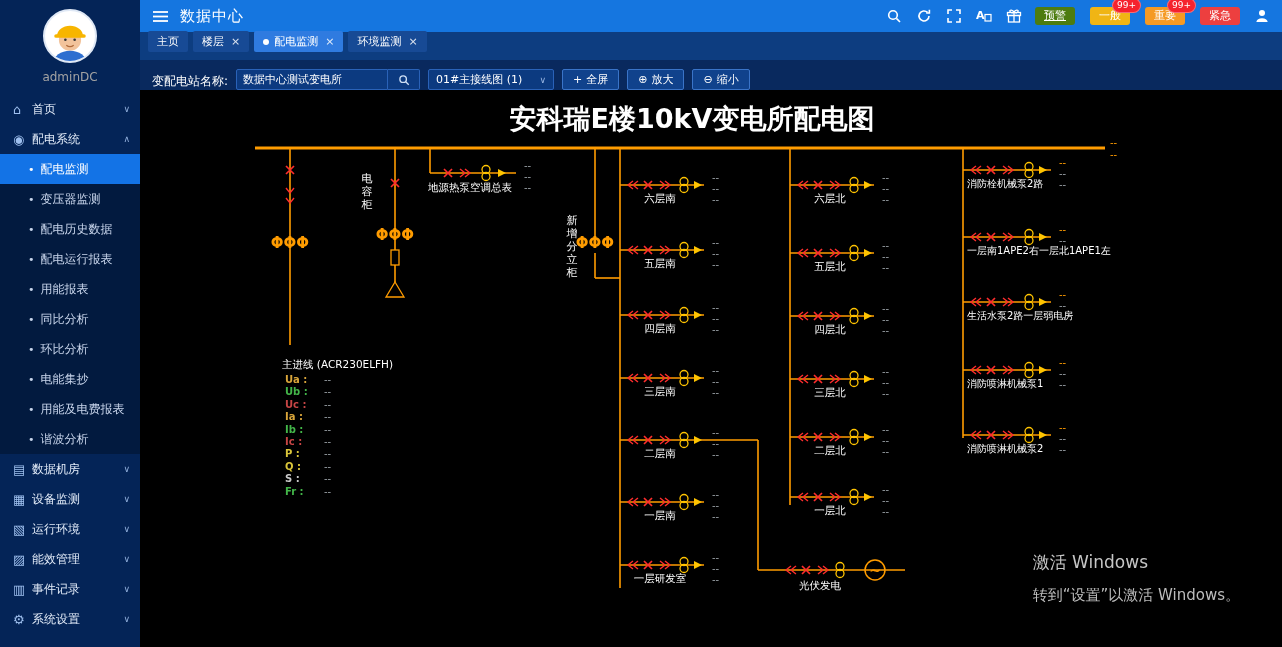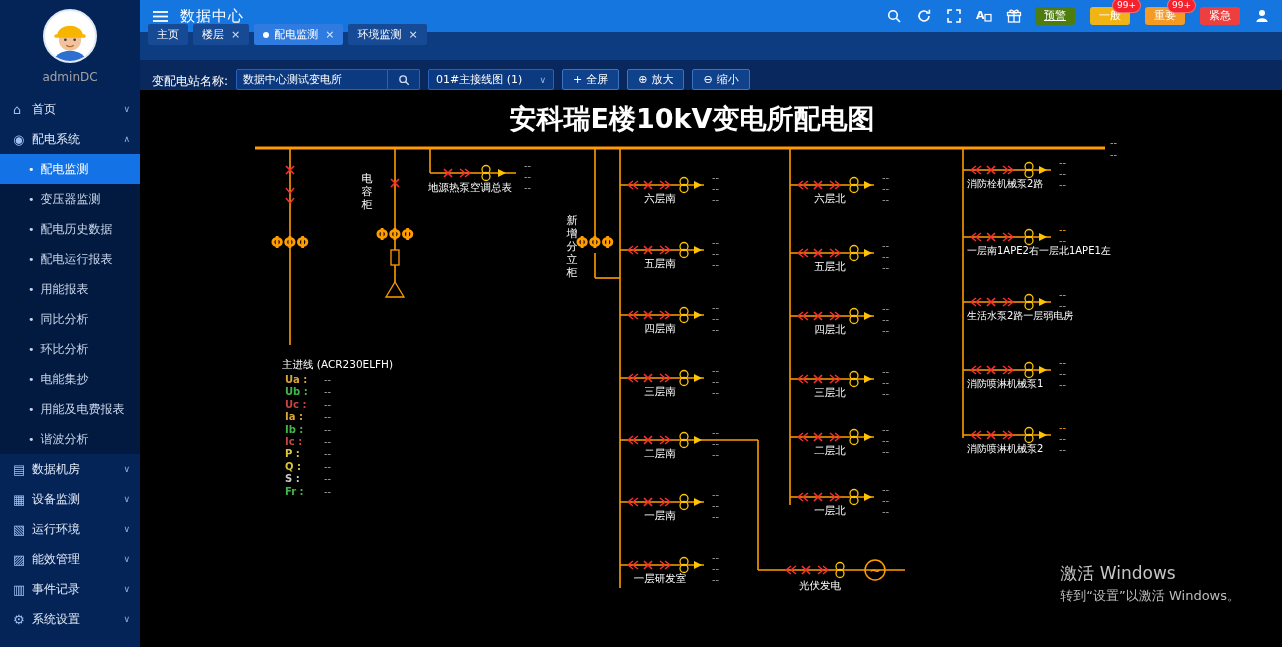--- a/index.html
+++ b/index.html
@@ -25,39 +25,39 @@
   
   .main-col{flex:1;min-width:0;display:flex;flex-direction:column}
   .header{height:32px;background:#1576e0;display:flex;align-items:center;padding:0 12px;color:#fff;gap:11px;flex-shrink:0}
   .header-title{font-size:15px;font-weight:normal;letter-spacing:1px}
   .header-right{margin-left:auto;display:flex;align-items:center;gap:13px}
   .hicon{width:17px;height:17px;display:flex;align-items:center;justify-content:center;cursor:pointer}
   .alarm-btn{position:relative;height:18px;line-height:18px;padding:0 9px;border-radius:3px;font-size:11px;color:#fff;cursor:pointer;white-space:nowrap}
   .badge{position:absolute;top:-9px;right:-11px;background:#f5222d;color:#fff;font-size:9px;line-height:13px;padding:0 4px;border-radius:8px;border:1px solid #ffffff55}
 
   .tabbar{height:28px;background:#0d3d80;display:flex;align-items:flex-end;padding:0 8px;gap:5px;flex-shrink:0}
-  .tab{height:21px;margin-bottom:15px;display:flex;align-items:center;gap:5px;padding:8px 9px;background:#174a95;color:#fff;font-size:11px;border-radius:2px;cursor:pointer;white-space:nowrap}
+  .tab{height:21px;margin-bottom:8px;display:flex;align-items:center;gap:5px;padding:8px 9px;background:#174a95;color:#fff;font-size:11px;border-radius:2px;cursor:pointer;white-space:nowrap}
   .tab.active{background:#2f7be0}
   .tab .tdot{width:6px;height:6px;border-radius:50%;background:#fff;flex-shrink:0}
   .tab .close{font-size:11px;opacity:.85;margin-left:2px}
 
   .toolbar{height:30px;background:#09295e;display:flex;align-items:flex-end;padding:0 12px;gap:8px;color:#fff;font-size:12px;flex-shrink:0}
   .tb-group{display:flex;align-items:center}
   .tb-input{width:152px;height:21px;background:#0c3a80;border:1px solid #2a62b8;color:#fff;font-size:11px;padding:0 6px;border-radius:2px 0 0 2px;outline:none}
   .tb-search{width:32px;height:21px;background:#0c3a80;border:1px solid #2a62b8;border-left:none;border-radius:0 2px 2px 0;display:flex;align-items:center;justify-content:center;cursor:pointer}
   .tb-select{width:126px;height:21px;background:#0c3a80;border:1px solid #2a62b8;color:#fff;font-size:11px;display:flex;align-items:center;padding:0 7px;border-radius:2px;cursor:pointer}
   .tb-select .chev{margin-left:auto;font-size:9px;color:#9cb8e4}
   .tb-btn{height:21px;background:#10428c;border:1px solid #3a74c8;color:#fff;font-size:11px;display:flex;align-items:center;gap:4px;padding:0 10px;border-radius:2px;cursor:pointer;white-space:nowrap}
   .tb-btn .bicon{font-size:11px}
 
   .content{flex:1;background:#000;position:relative;overflow:hidden}
   #diagram-svg{position:absolute;left:0;top:0;width:100%;height:100%;font-family:inherit}
   .watermark{position:absolute;right:42px;bottom:42px;color:#c6c6c6;text-align:left;pointer-events:none}
   .watermark .w1{font-size:17px}
-  .watermark .w2{font-size:13px;color:#bcbcbc;margin-top:2px}
+  .watermark .w2{font-size:15px;color:#bcbcbc;margin-top:12px}
 </style>
 </head>
 <body>
 
 <div class="app">
 
   <aside class="sidebar">
     <div class="avatar-block">
       <div class="avatar">
         <svg viewBox="0 0 54 54" width="50" height="50">

